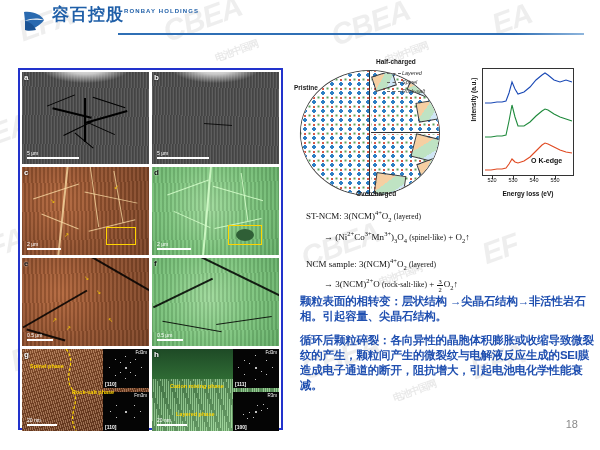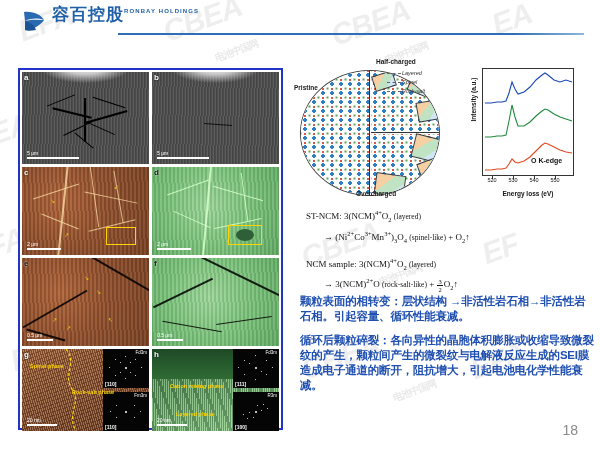--- a/index.html
+++ b/index.html
@@ -259,22 +259,22 @@
     position: absolute; left: 8px; top: 236px; width: 296px;
     color: #1f4fb0;
     font-family: "Liberation Sans", sans-serif;
     font-weight: 700;
   }
   .para { font-size: 11.5px; line-height: 15px; letter-spacing: -0.2px; }
   .para + .para { margin-top: 9px; }
 
   
   #page-num {
-    position: absolute; right: 22px; bottom: 12px;
-    font-size: 14px; color: #8a8a8a;
+    position: absolute; right: 22px; bottom: 20px;
+    font-size: 11px; color: #8a8a8a;
   }
 </style>
 </head>
 <body>
 
 <div id="watermark">
   <div class="wm big" style="left:18px;  top:6px;">EFA</div>
   <div class="wm big" style="left:162px; top:2px;">CBEA</div>
   <div class="wm big" style="left:330px; top:6px;">CBEA</div>
   <div class="wm big" style="left:492px; top:2px;">EA</div>
@@ -542,19 +542,19 @@
       <div class="eq">
         NCM sample: 3(NCM)<sup>4+</sup>O<sub>2</sub> <span class="small">(layered)</span>
       </div>
       <div class="eq indent">
         → 3(NCM)<sup>2+</sup>O <span class="small">(rock-salt-like)</span> +
         <span class="frac"><span class="num">3</span><span class="den">2</span></span>O<sub>2</sub>↑
       </div>
     </div>
 
     <div id="conclusions">
-      <div class="para">颗粒表面的相转变：层状结构 →非活性岩石相→非活性岩石相。引起容量、循环性能衰减。</div>
+      <div class="para">颗粒表面的相转变：层状结构 →尖晶石结构→非活性岩石相。引起容量、尖晶石结构。</div>
       <div class="para">循环后颗粒碎裂：各向异性的晶胞体积膨胀或收缩导致微裂纹的产生，颗粒间产生的微裂纹与电解液反应生成的SEI膜造成电子通道的断开，阻抗增大，引起电池电化学性能衰减。</div>
     </div>
   </div>
 
   <div id="page-num">18</div>
 </div>
 
 </body></html>

